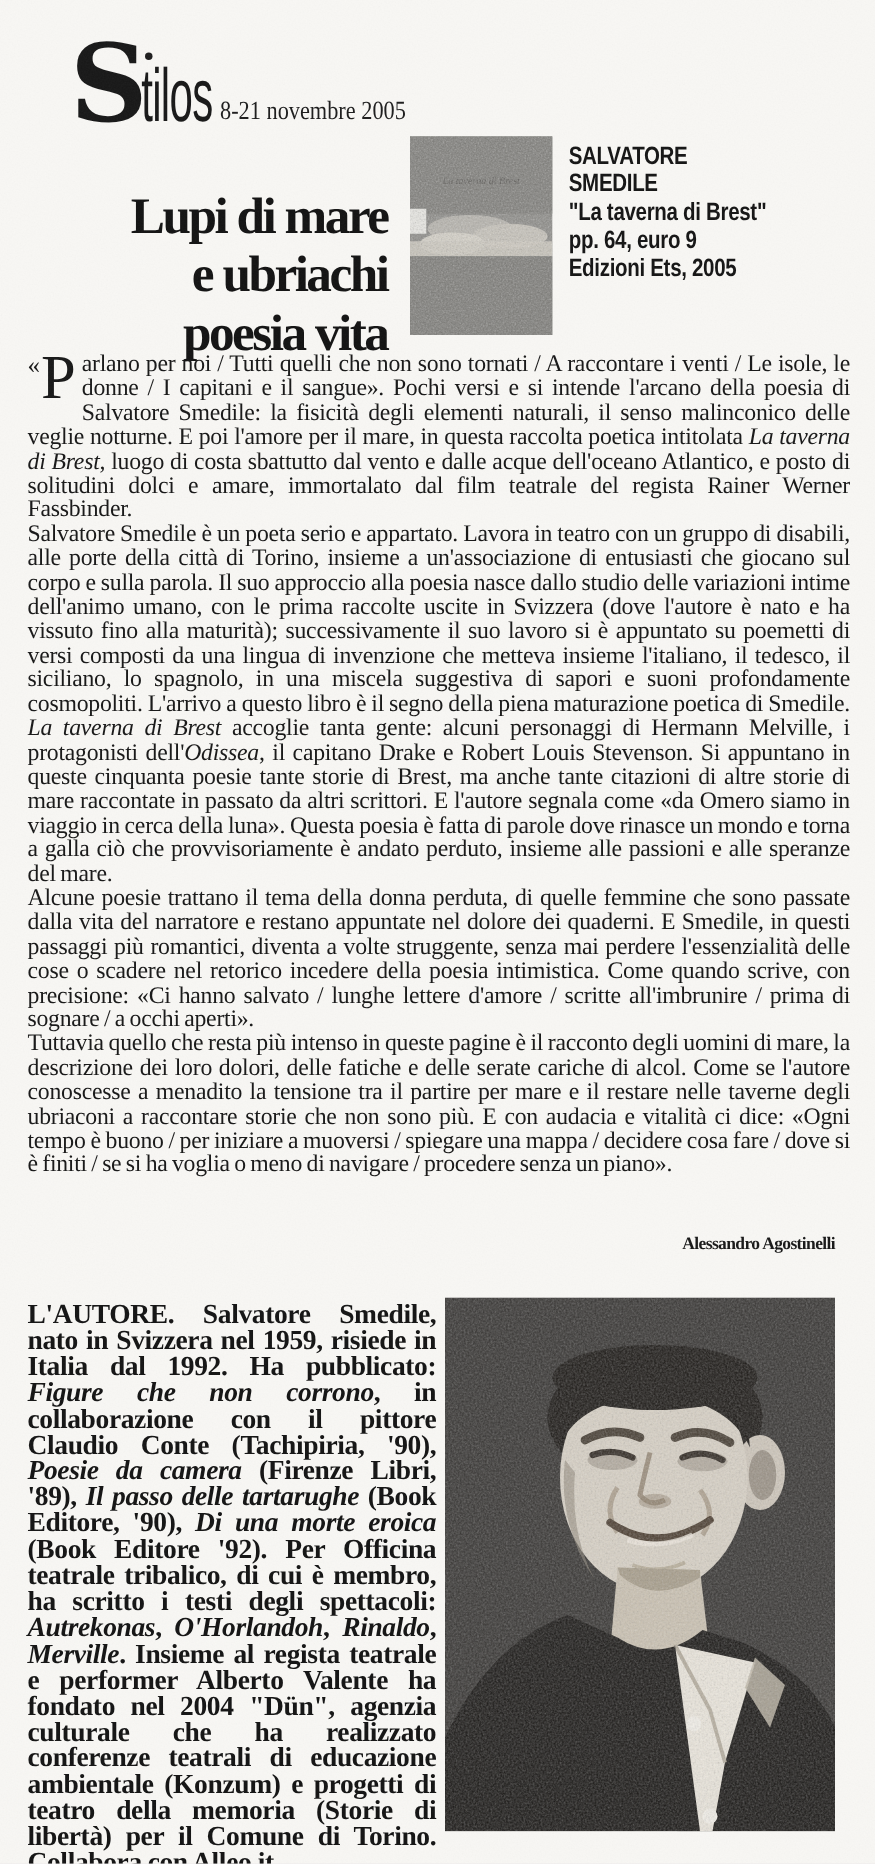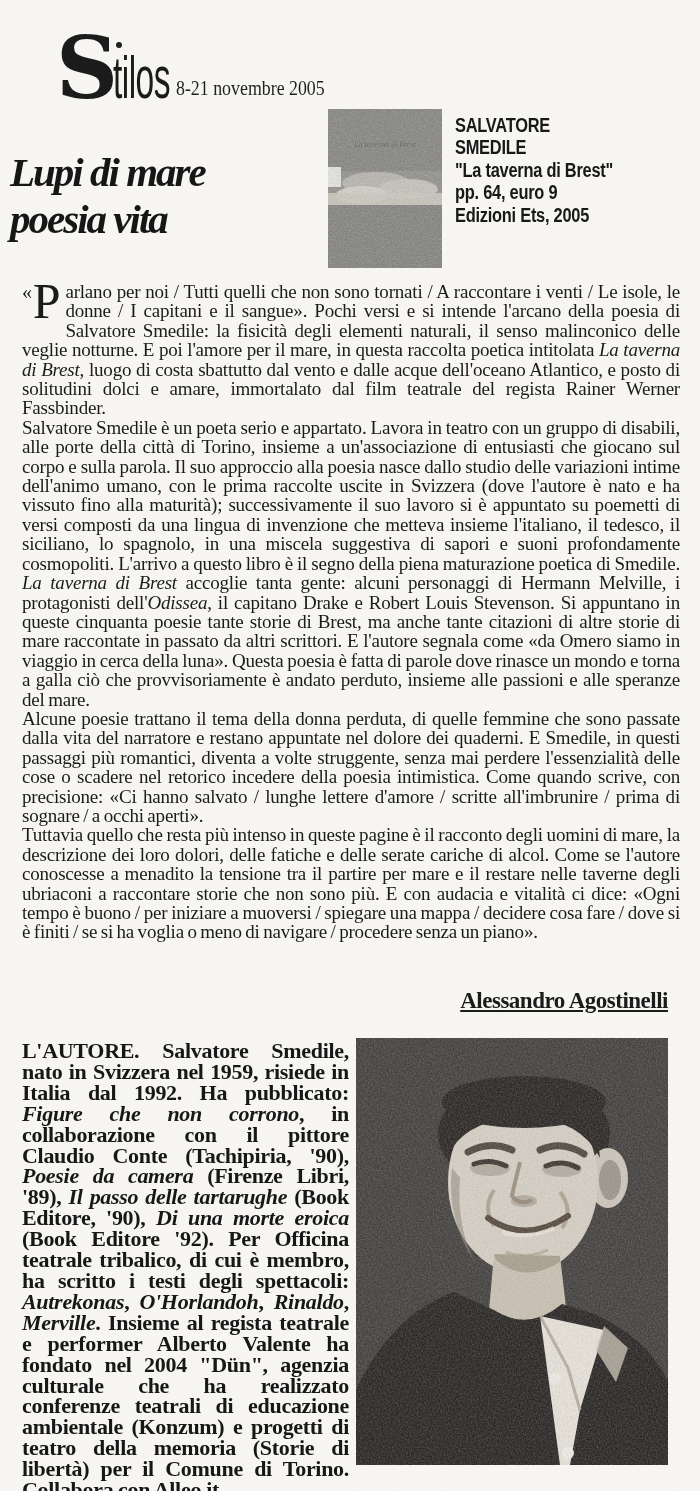--- a/index.html
+++ b/index.html
@@ -7,36 +7,36 @@
         font-family:"Liberation Serif",serif;overflow:hidden;margin:0 auto;}
   
   .logo{position:absolute;left:56px;top:32px;display:flex;align-items:baseline;white-space:nowrap;}
   .logo-s{font-family:"DejaVu Serif",serif;font-weight:700;font-size:86px;line-height:72px;letter-spacing:-3px;}
   .logo-rest{display:inline-block;font-family:"Liberation Sans",sans-serif;font-size:60px;line-height:60px;
              letter-spacing:-1px;transform:scaleX(.56);transform-origin:left bottom;margin-left:-2px;}
   .logo-dot{position:absolute;left:60px;top:10px;width:6px;height:6px;border-radius:50%;background:#1d1d1d;}
   .issue-date{position:absolute;left:176px;top:76px;font-size:21px;line-height:24px;
               transform:scaleX(.85);transform-origin:left top;white-space:nowrap;color:#1c1c1c;}
   
-  .headline{position:absolute;left:10px;top:122px;width:276px;text-align:left;font-weight:700;
-            font-size:41px;line-height:47px;letter-spacing:-2px;color:#121212;font-style:italic;}
+  .headline{position:absolute;left:34px;top:122px;width:276px;text-align:right;font-weight:700;
+            font-size:41px;line-height:47px;letter-spacing:-2px;color:#121212;}
   
   .cover{position:absolute;left:328px;top:109px;width:114px;height:159px;}
   .book-info{position:absolute;left:455px;top:114px;font-family:"Liberation Sans",sans-serif;font-weight:700;
              font-size:20px;line-height:22.4px;letter-spacing:-.3px;transform:scaleX(.82);
              transform-origin:left top;white-space:nowrap;color:#141414;}
   
   .article{position:absolute;left:22px;top:282px;width:658px;height:686px;overflow:hidden;
            font-size:19px;line-height:19.4px;text-align:justify;letter-spacing:-.2px;word-spacing:-1px;}
   .article p{margin:0;}
   .it{font-style:italic;}
   .drop{float:left;height:38px;margin:1px 5px 0 0;display:flex;align-items:flex-start;}
   .drop .q{font-size:20px;line-height:18px;margin-right:1px;}
   .drop .cap{font-size:50px;line-height:42px;margin-top:-3px;}
-  .byline{position:absolute;top:988px;right:32px;font-weight:700;font-size:23px;letter-spacing:-.5px;text-decoration:underline;}
+  .byline{position:absolute;top:988px;right:32px;font-weight:700;font-size:14px;letter-spacing:-.5px;}
   
   .bio{position:absolute;left:22px;top:1041px;width:327px;font-weight:700;font-size:22px;
        line-height:20.9px;text-align:justify;letter-spacing:-.3px;word-spacing:-.5px;color:#131313;}
   .portrait{position:absolute;left:356px;top:1038px;width:312px;height:427px;}
   .cover svg,.portrait svg{display:block;width:100%;height:100%;}
   .scan-noise{position:absolute;left:0;top:0;width:700px;height:1491px;pointer-events:none;opacity:.05;z-index:9;}
 </style>
 </head>
 <body>
 
@@ -44,20 +44,21 @@
 
   <div class="logo">
     <span class="logo-s">S</span>
       <span class="logo-rest">tilos</span>
     <span class="logo-dot"></span>
   </div>
   <div class="issue-date">8-21 novembre 2005</div>
 
   <h1 class="headline">
       <div class="hl-line">Lupi di mare</div>
+      <div class="hl-line">e ubriachi</div>
       <div class="hl-line">poesia vita</div>
     </h1>
 
   <figure class="cover" style="margin:0">
     <svg viewBox="0 0 114 159" preserveAspectRatio="none">
       <defs>
         <filter id="gnCover">
             <feTurbulence type="fractalNoise" baseFrequency="0.75" numOctaves="2" seed="4" stitchTiles="stitch"></feTurbulence>
             <feColorMatrix type="saturate" values="0"></feColorMatrix>
           </filter>

